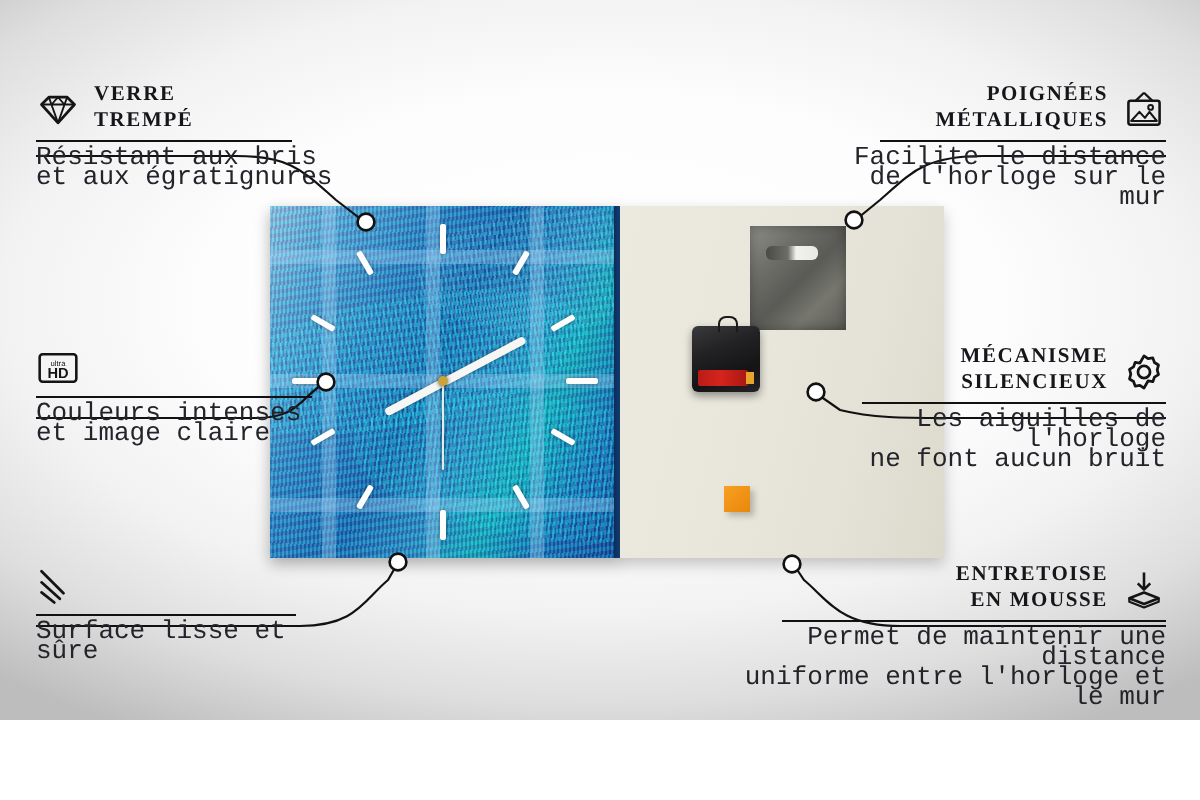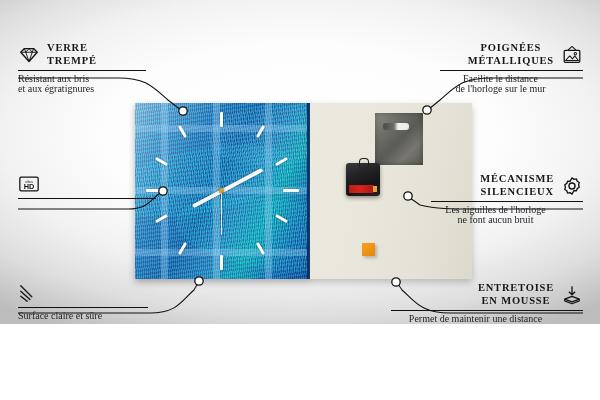--- a/index.html
+++ b/index.html
@@ -2,21 +2,21 @@
 <html><head>
 <meta charset="utf-8">
 <style>
   html,body{margin:0;padding:0;}
   body{
     width:600px;height:400px;overflow:hidden;
     font-family:"Liberation Serif",serif;
     background:#ffffff;
   }
   #stage{
-    position:relative;width:600px;height:324px;overflow:hidden;
+    position:relative;width:600px;height:360px;overflow:hidden;
     background:
       radial-gradient(ellipse 78% 68% at 50% 42%, #ffffff 0%, #fdfdfd 42%, #f2f2f2 64%, #dedede 82%, #bdbdbd 100%);
   }
 
   
   #product{position:absolute;left:135px;top:103px;width:337px;height:176px;}
 
   .panel-face{
     position:absolute;left:0;top:0;width:175px;height:176px;
     background:
@@ -69,31 +69,31 @@
     background:linear-gradient(90deg,#b81c18 0%,#d6241c 45%,#a81713 100%);}
   .battery:after{content:"";position:absolute;right:-3px;top:1px;width:4px;height:6px;background:#e8a32a;}
   .spacer{position:absolute;left:52px;top:140px;width:13px;height:13px;
     background:linear-gradient(140deg,#f7a020,#e8870d);box-shadow:2px 2px 3px rgba(0,0,0,.22);}
   .panel-edge{position:absolute;left:172px;top:0;width:4px;height:176px;
     background:linear-gradient(90deg,#0a2f62,#19497f);}
 
   
   .callout{position:absolute;}
   .c-left{text-align:left;}
-  .c-right{text-align:center;}
+  .c-right{text-align:right;}
   .head{display:flex;align-items:center;gap:7px;}
   .c-right .head{justify-content:flex-end;}
   .title{
     font-family:"Liberation Serif",serif;font-weight:bold;color:#15161a;
     font-size:10.5px;line-height:12.5px;letter-spacing:.8px;text-transform:uppercase;
     white-space:pre-line;
   }
   .rule{height:1px;background:#111;margin:3px 0 3px 0;}
   .desc{
-    font-family:Liberation Serif, serif;color:#23242a;font-size:10px;line-height:10px;
+    font-family:Liberation Mono, monospace;color:#23242a;font-size:13px;line-height:10px;
     white-space:pre-line;
   }
   .ico{width:22px;height:22px;flex:0 0 22px;color:#141414;}
   .ico svg{display:block;width:22px;height:22px;}
 
   
   #lines{position:absolute;left:0;top:0;width:600px;height:400px;pointer-events:none;}
   #lines path{fill:none;stroke:#111;stroke-width:1.1;}
   #lines circle{fill:#fff;stroke:#111;stroke-width:1.3;}
 </style>
@@ -186,34 +186,36 @@
     <div class="head">
       <span class="ico">
         <svg viewBox="0 0 24 24">
           <rect x="2" y="4.5" width="20" height="15" rx="1.6" fill="none" stroke="currentColor" stroke-width="1.4"></rect>
           <text x="12" y="11" font-family="Liberation Sans, sans-serif" font-size="4.2" text-anchor="middle" fill="currentColor">ultra</text>
           <text x="12" y="17.6" font-family="Liberation Sans, sans-serif" font-size="8" font-weight="bold" text-anchor="middle" fill="currentColor">HD</text>
         </svg>
       </span>
     </div>
     <div class="rule" style="width:138px"></div>
+    <div class="desc">Couleurs intenses
+et image claire</div>
   </div>
 
   <div class="callout c-left" style="left:18px;top:282px;width:150px;">
     <div class="head">
       <span class="ico">
         <svg viewBox="0 0 24 24" stroke="currentColor" stroke-width="1.5" stroke-linecap="round">
           <path d="M3 4 L15 16"></path>
             <path d="M3 10 L13 19"></path>
             <path d="M3 15.5 L10 21"></path>
         </svg>
       </span>
     </div>
     <div class="rule" style="width:130px"></div>
-    <div class="desc">Surface claire et sûre</div>
+    <div class="desc">Surface lisse et sûre</div>
   </div>
 
   <div class="callout c-right" style="right:17px;top:42px;width:165px;">
     <div class="head">
       <span class="title">POIGNÉES
 MÉTALLIQUES</span>
       <span class="ico">
         <svg viewBox="0 0 24 24" fill="none" stroke="currentColor" stroke-width="1.4">
           <rect x="3.5" y="7" width="17" height="13" rx="1.2"></rect>
           <path d="M12 2.6 L7.4 7 M12 2.6 L16.6 7" stroke-width="1.2"></path>

